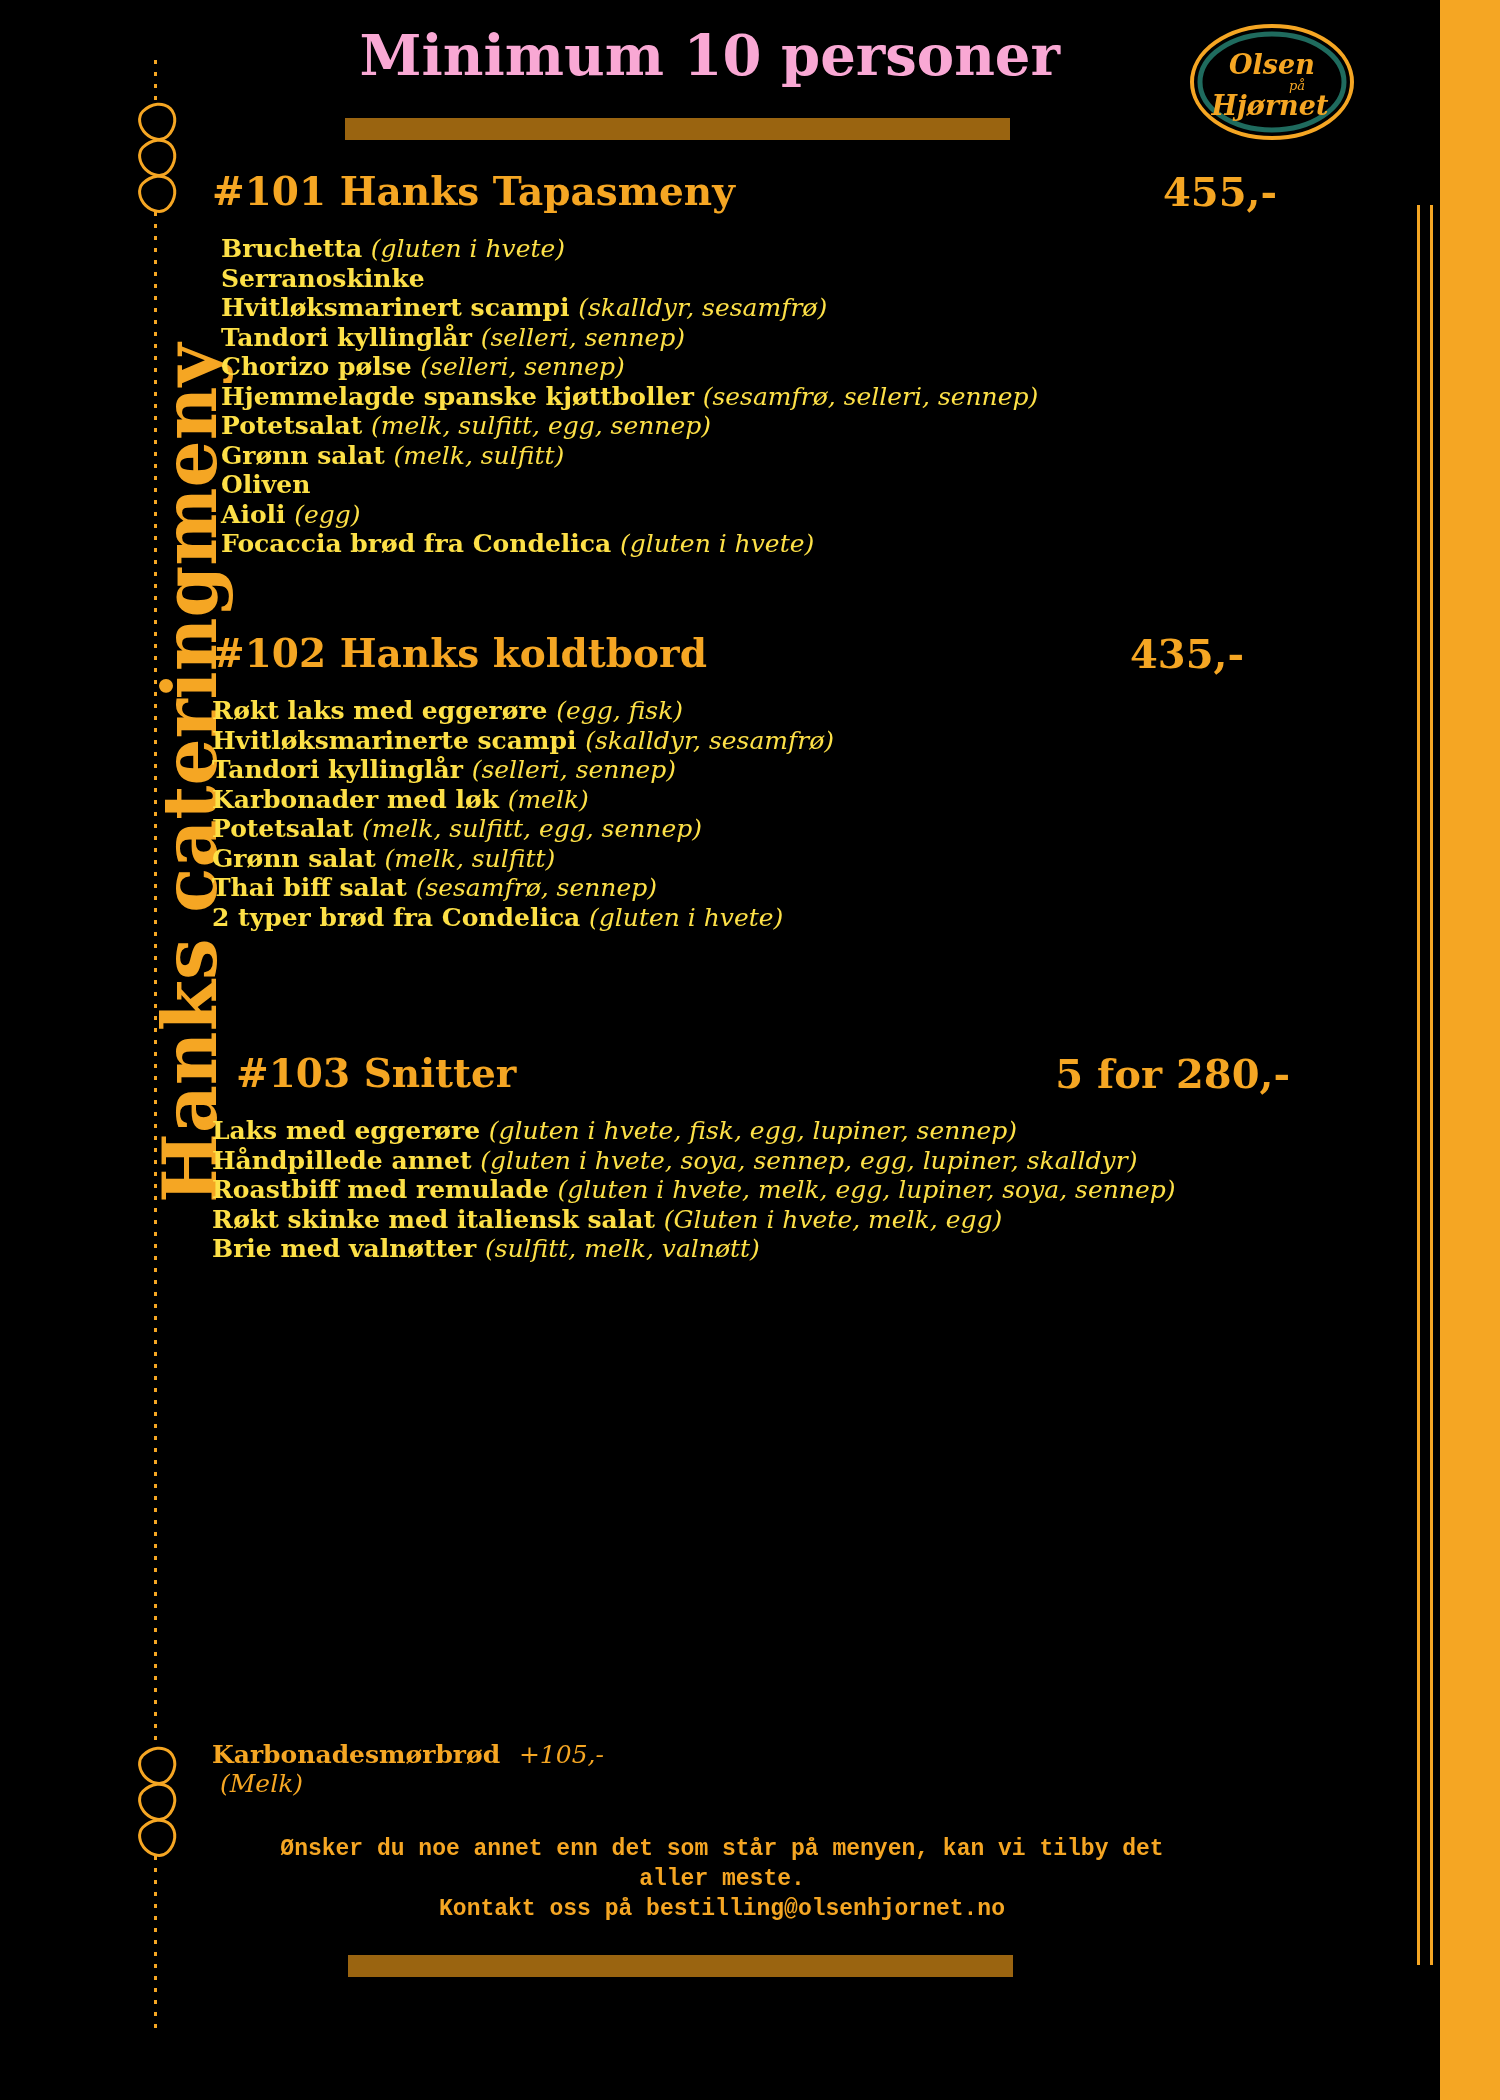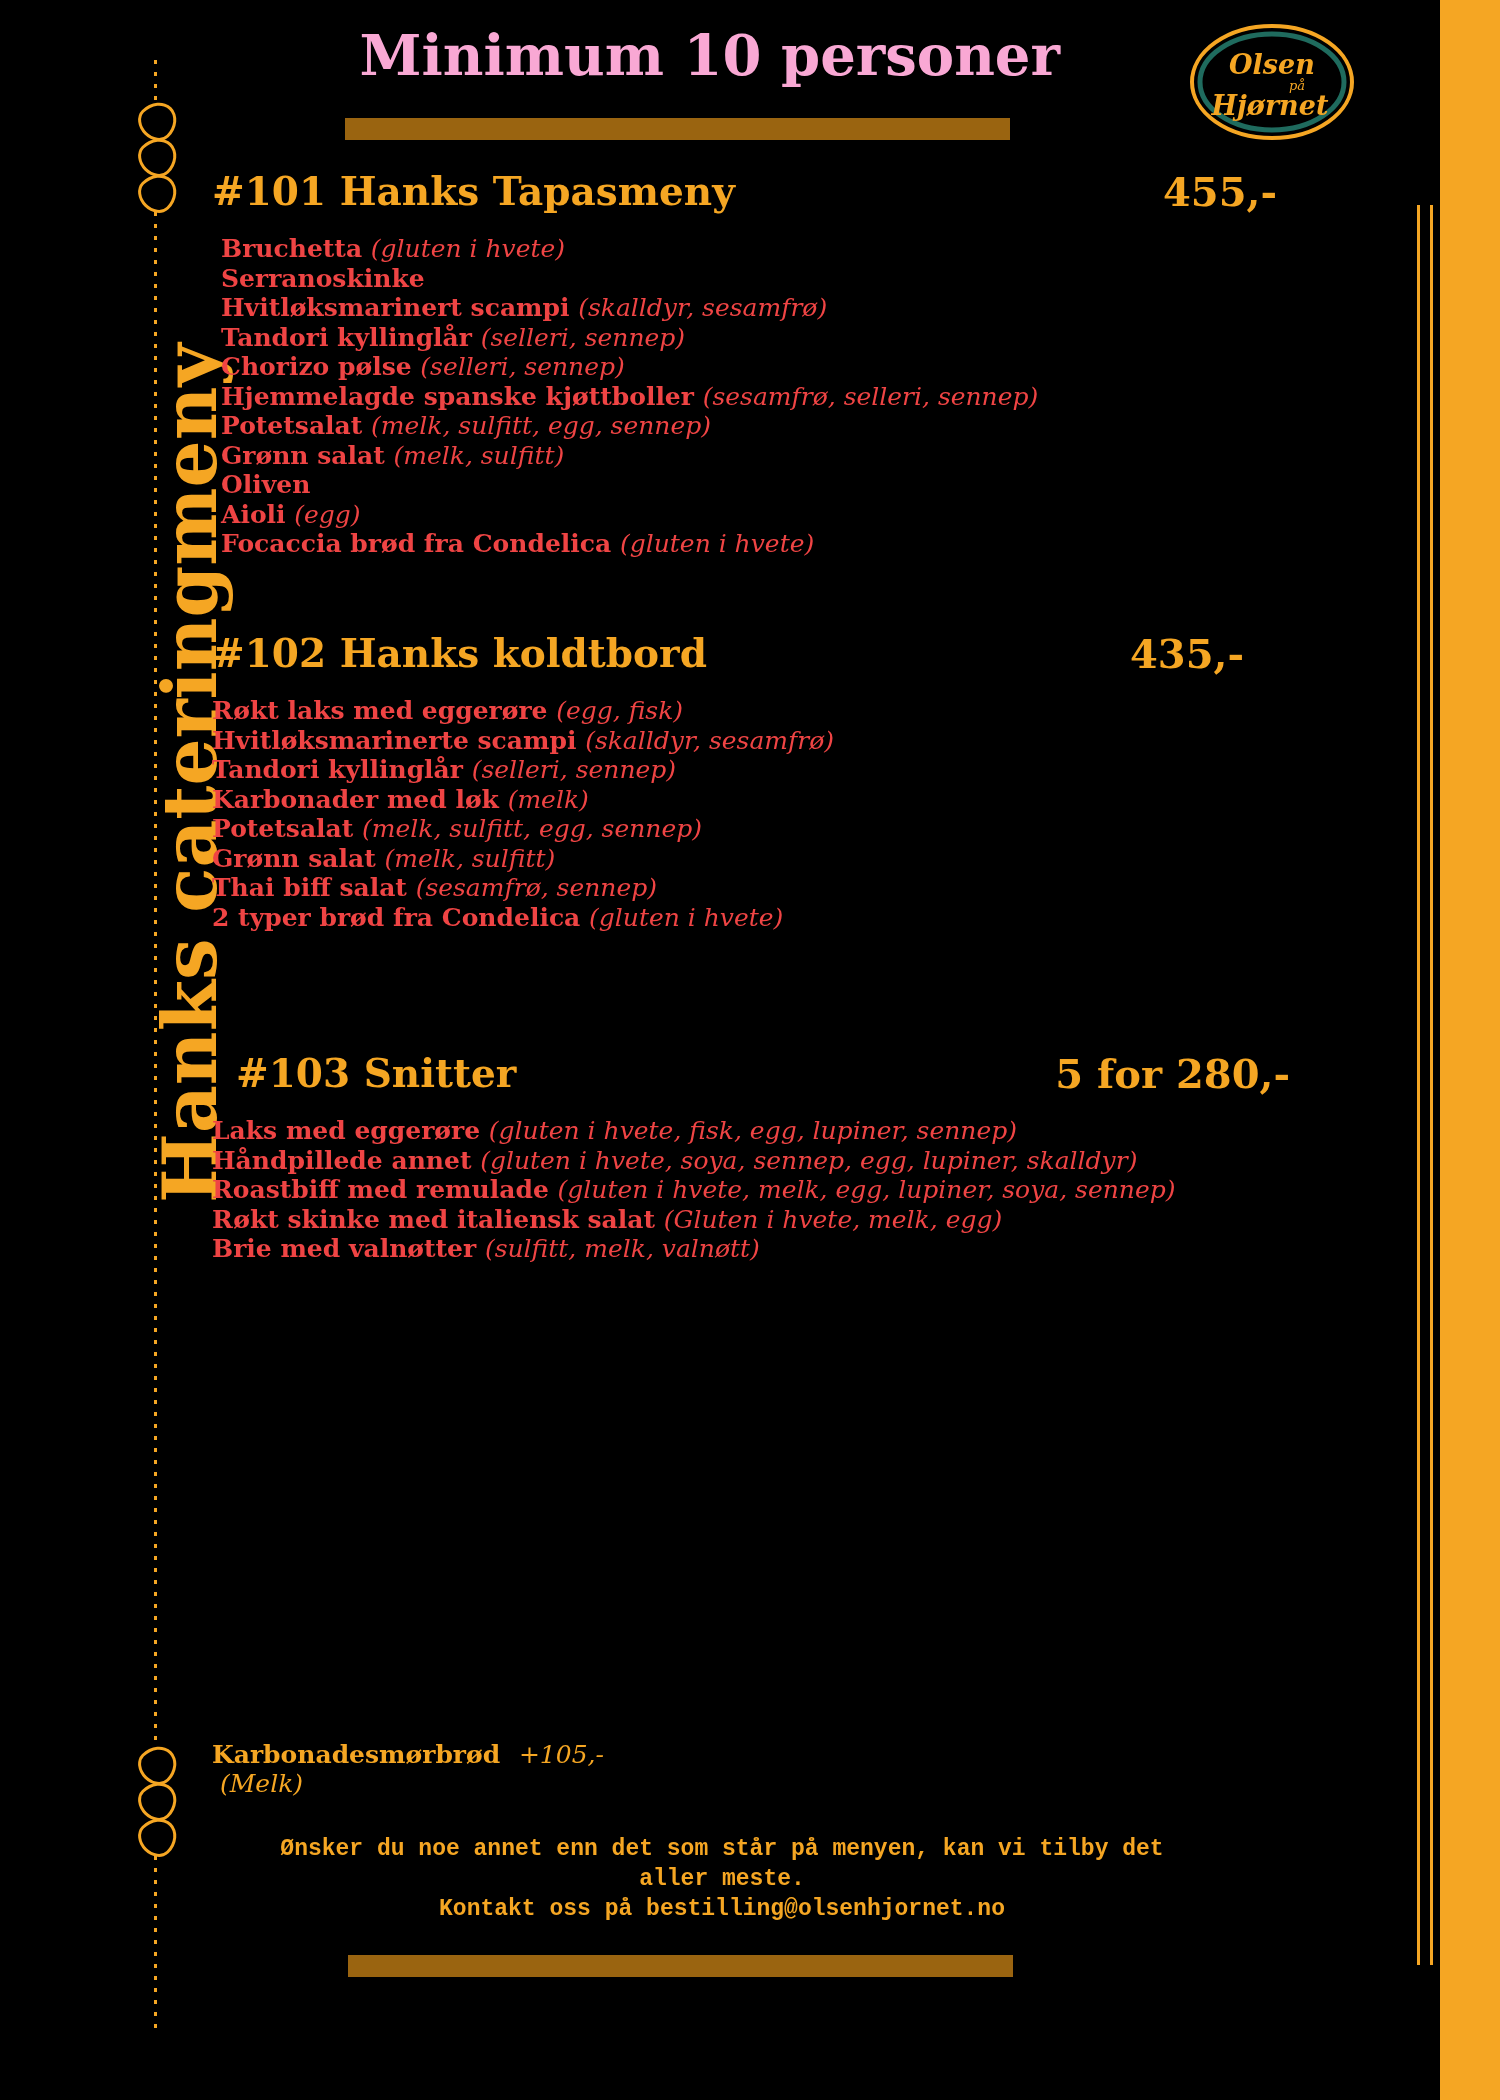--- a/index.html
+++ b/index.html
@@ -148,21 +148,21 @@
     color: #F5A623;
     font-size: 40px;
     font-weight: bold;
     font-family: "DejaVu Serif", serif;
     white-space: nowrap;
   }
   .items {
     margin-top: 4px;
   }
   .item {
-    color: #ef4444;
+    color: #fde047;
     font-size: 25px;
     font-weight: bold;
     font-family: "DejaVu Serif", serif;
     line-height: 1.18;
     white-space: nowrap;
   }
   .item .alg {
     font-weight: normal;
     font-style: italic;
     font-size: 25px;

